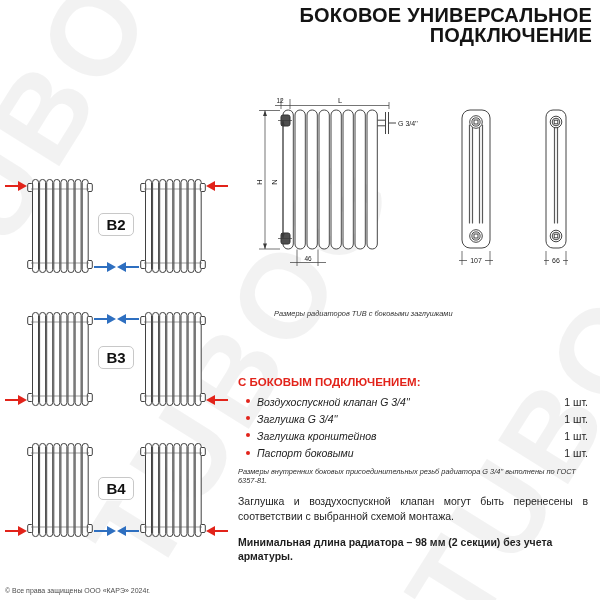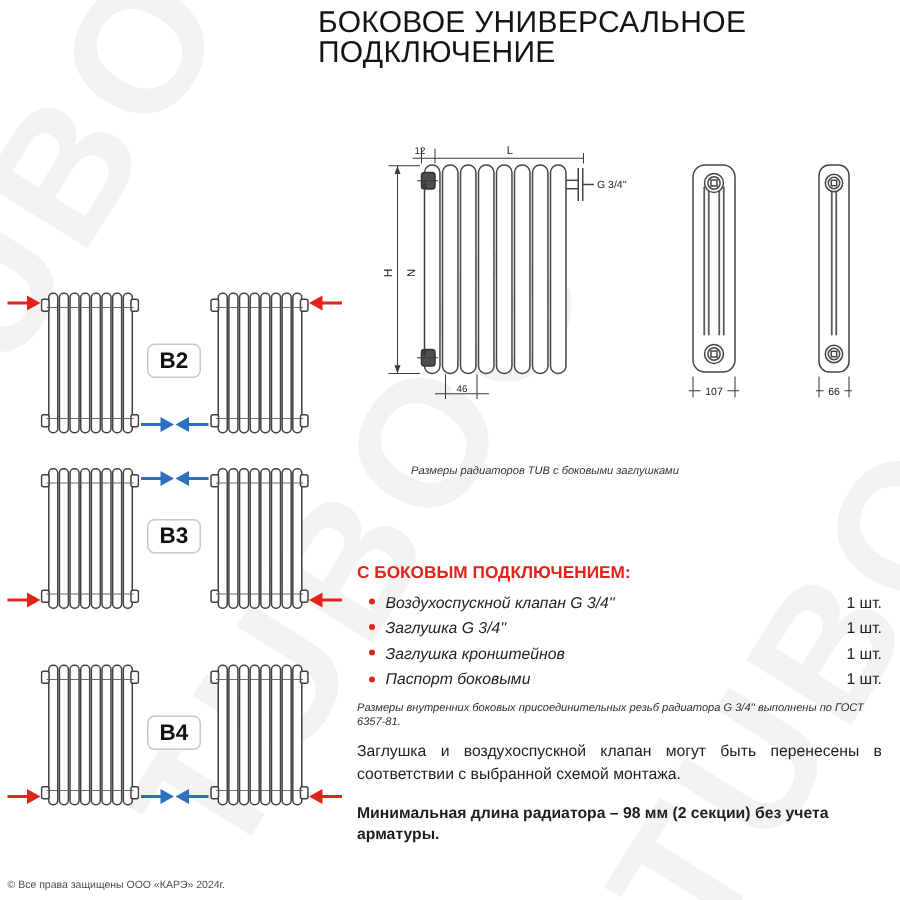--- a/index.html
+++ b/index.html
@@ -20,22 +20,22 @@
     position:absolute;left:-350px;top:-300px;width:1300px;height:1400px;
     transform:rotate(-58deg);text-align:center;z-index:0;pointer-events:none;
     padding-top:180px;
   }
   .watermark div{
     height:300px;line-height:300px;white-space:nowrap;
     font-weight:bold;font-size:120px;letter-spacing:6px;color:var(--watermark);
   }
   
   .title{
-    position:absolute;top:6px;right:8px;width:380px;text-align:left;z-index:2;
-    font-weight:normal;font-size:20px;line-height:19.5px;letter-spacing:0.2px;color:#141414;
+    position:absolute;top:6px;right:8px;width:380px;text-align:right;z-index:2;
+    font-weight:bold;font-size:20px;line-height:19.5px;letter-spacing:0.2px;color:#141414;
   }
   
   .scheme{position:absolute;left:0;width:233px;height:100px;z-index:1;}
   .scheme .rad{position:absolute;top:0;}
   .rad-left{left:27px;} .rad-right{left:140px;}
   .scheme-label{
     position:absolute;left:98px;top:37px;width:36px;height:23px;
     background:#fff;border:1px solid #c8c8c8;border-radius:5px;
     font-weight:bold;font-size:15px;line-height:21px;text-align:center;color:#111;
     box-shadow:0 0 0 1px rgba(255,255,255,.6);
@@ -110,21 +110,21 @@
       </symbol>
     </defs>
   </svg>
 
   <div class="title">
     <div>БОКОВОЕ УНИВЕРСАЛЬНОЕ</div>
     <div>ПОДКЛЮЧЕНИЕ</div>
   </div>
 
 
-  <div class="scheme" style="top:192px">
+  <div class="scheme" style="top:176px">
     <div class="arrow red right a-out-l a-top"></div>
     <div class="arrow red left  a-out-r a-top"></div>
     <div class="arrow blue right a-in-l a-bot"></div>
     <div class="arrow blue left  a-in-r a-bot"></div>
     <svg class="rad rad-left" width="66" height="100">
         <use href="#radsym"></use>
       </svg>
     <svg class="rad rad-right" width="66" height="100">
         <use href="#radsym"></use>
       </svg>

